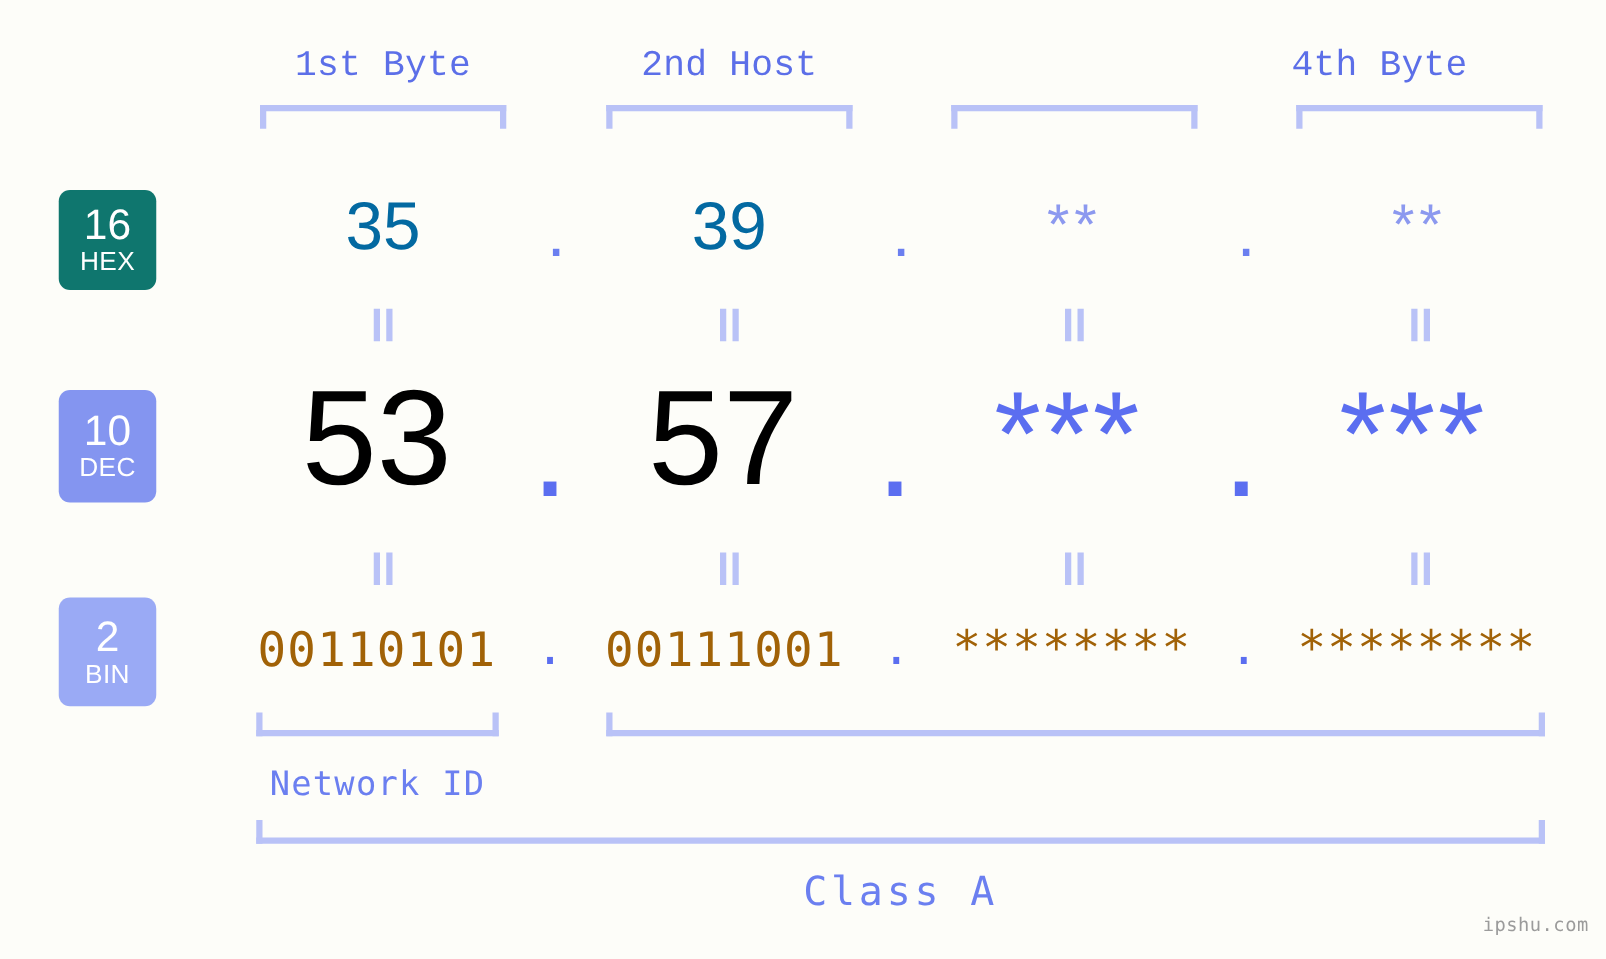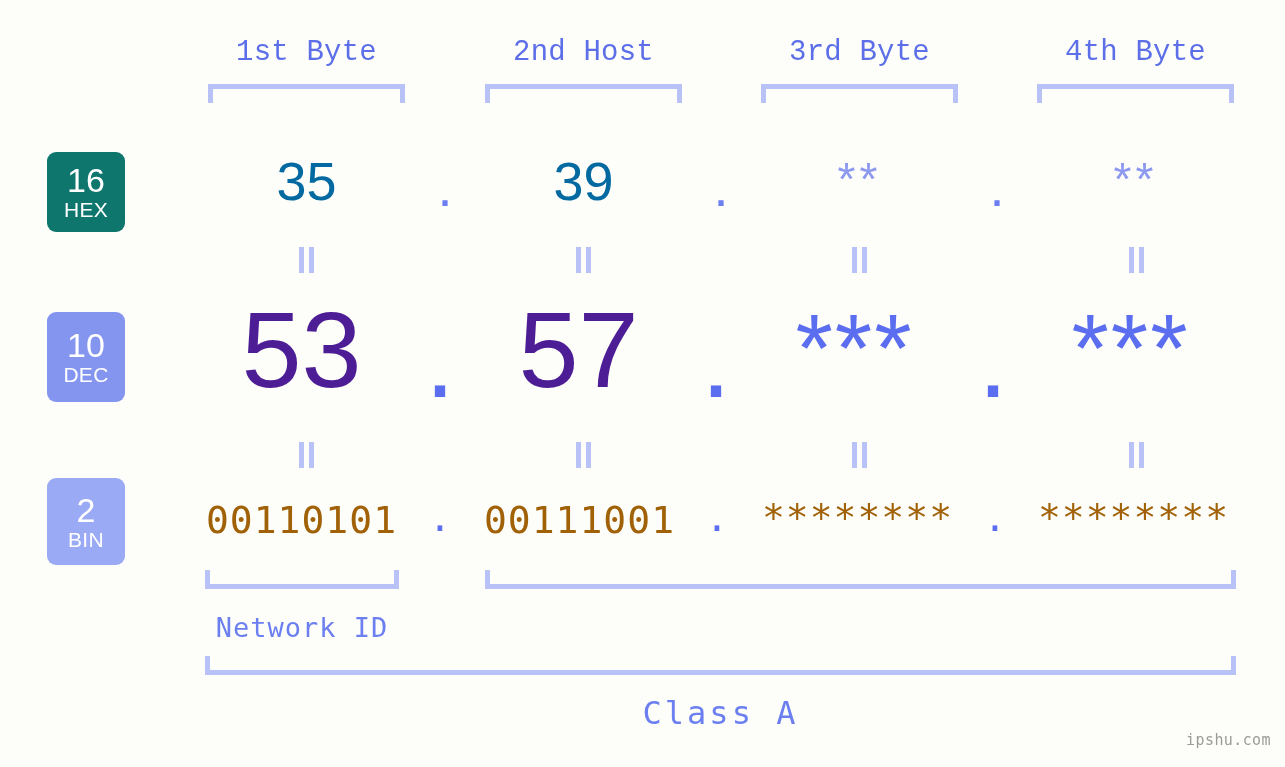--- a/index.html
+++ b/index.html
@@ -95,21 +95,21 @@
     text-align: center;
     color: #6b7ff0;
     line-height: 1;
     white-space: nowrap;
   }
 
   .row-hex .cell   { font-size: 54px; line-height: 58px; color: #0369a1; }
   .row-hex .stars  { font-size: 46px; letter-spacing: 4px; color: #8c99ef; }
   .row-hex .dot    { font-size: 54px; color: #6b7ff0; }
 
-  .row-dec .cell   { font-size: 108px; line-height: 112px; font-weight: 400; color: #4c1d95; }
+  .row-dec .cell   { font-size: 108px; line-height: 112px; font-weight: 400; color: #000000; }
   .row-dec .stars  { font-size: 96px; letter-spacing: 2px; color: #5b6ef0; }
   .row-dec .dot    { font-size: 108px; color: #5b6ef0; }
 
   .row-bin .cell {
     font-size: 38px;
     line-height: 42px;
     color: #a16207;
     font-family: "DejaVu Sans Mono", monospace;
     letter-spacing: 1px;
   }
@@ -170,24 +170,21 @@
 <body>
 
 <div id="stage">
 
   <div class="byte-head" style="left:208px; width:197px;">
     <span>1st Byte</span>
   </div>
   <div class="byte-head" style="left:485px; width:197px;">
     <span>2nd Host</span>
   </div>
-  <div class="byte-head" style="left:761px; width:197px;">
-    <span>3rd Byte</span>
-  </div>
-  <div class="byte-head" style="left:1037px; width:197px;">
+  <div class="byte-head" style="left:977px; width:197px;text-align:right;">
     <span>4th Byte</span>
   </div>
 
   <div class="bracket bracket-down" style="left:208px; top:84px; width:197px;"></div>
   <div class="bracket bracket-down" style="left:485px; top:84px; width:197px;"></div>
   <div class="bracket bracket-down" style="left:761px; top:84px; width:197px;"></div>
   <div class="bracket bracket-down" style="left:1037px; top:84px; width:197px;"></div>
 
   <div class="badge" style="top:152px; height:80px; background:#0f766e;">
     <span class="num">16</span>

